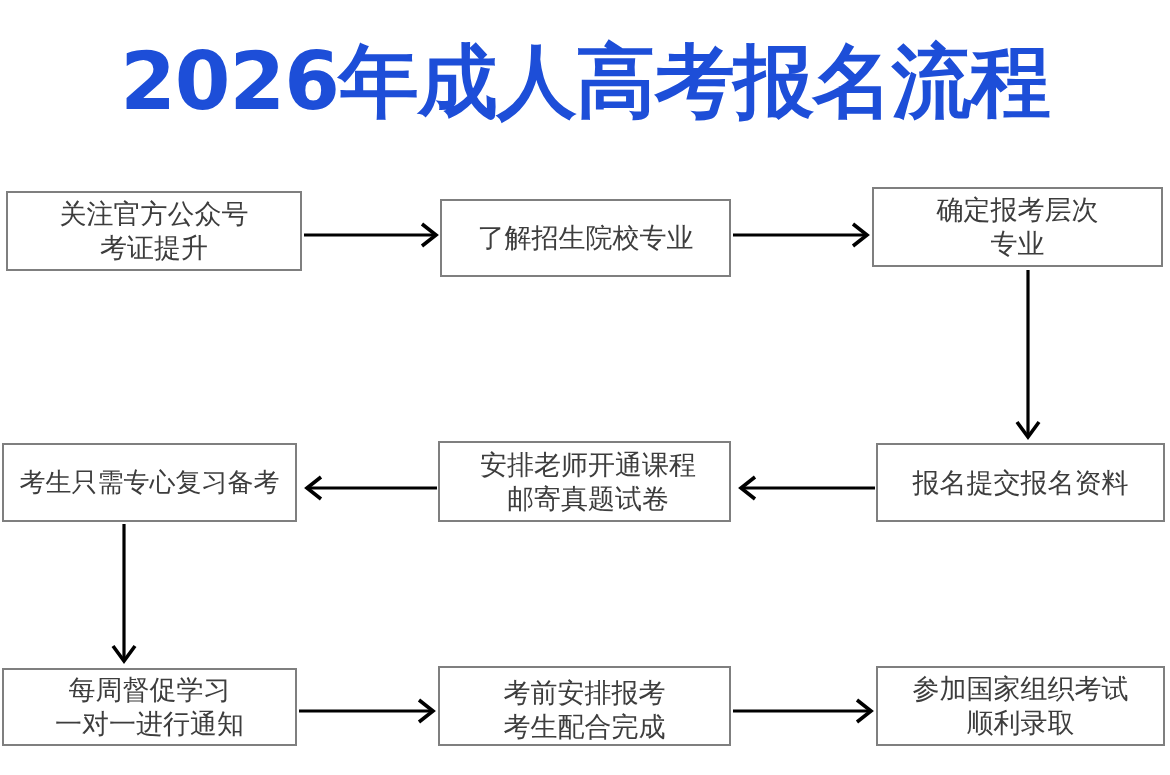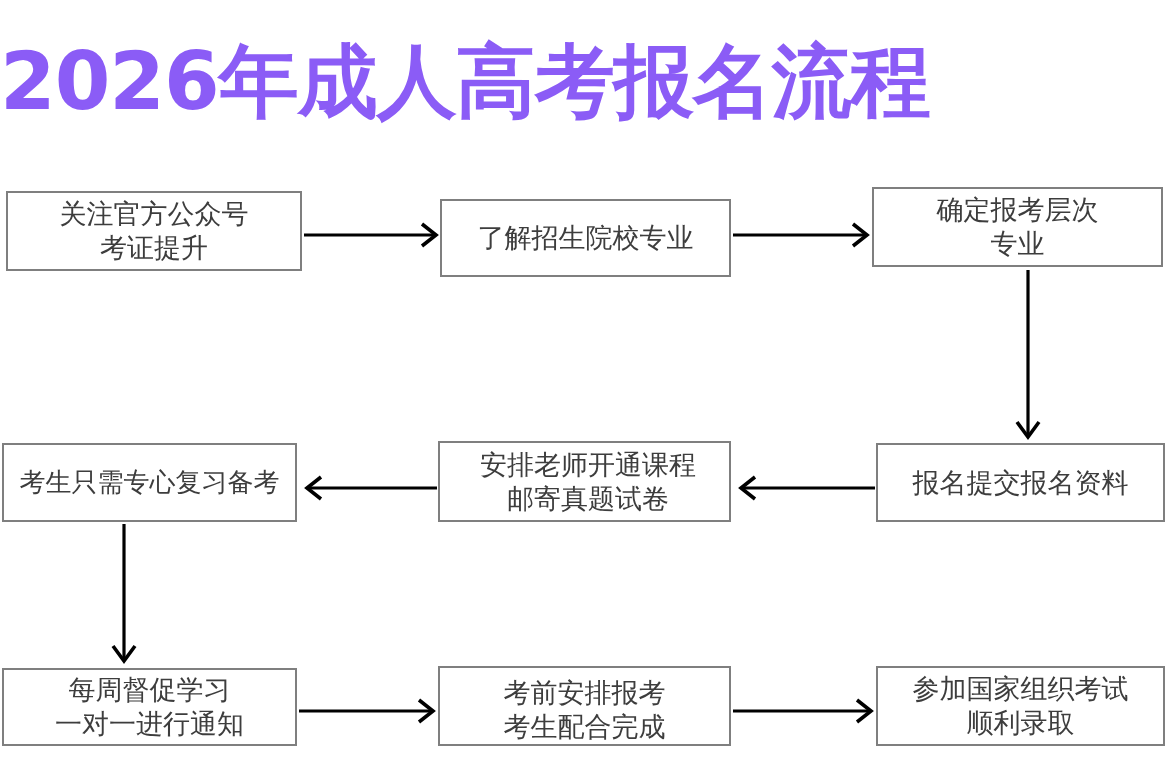--- a/index.html
+++ b/index.html
@@ -19,27 +19,27 @@
     height: 775px;
     background: #ffffff;
   }
 
   
   .title {
     position: absolute;
     left: 0;
     top: 34px;
     width: 1170px;
-    text-align: left;
+    text-align: center;
     font-family: "DejaVu Sans", sans-serif;
     font-weight: bold;
     font-size: 80px;
     line-height: 96px;
     letter-spacing: -1px;
-    color: #8b5cf6;
+    color: #1d4ed8;
     white-space: nowrap;
   }
 
   
   .node {
     position: absolute;
     box-sizing: border-box;
     border: 2px solid #7f7f7f;
     background: #ffffff;
     color: #3d3d3d;

